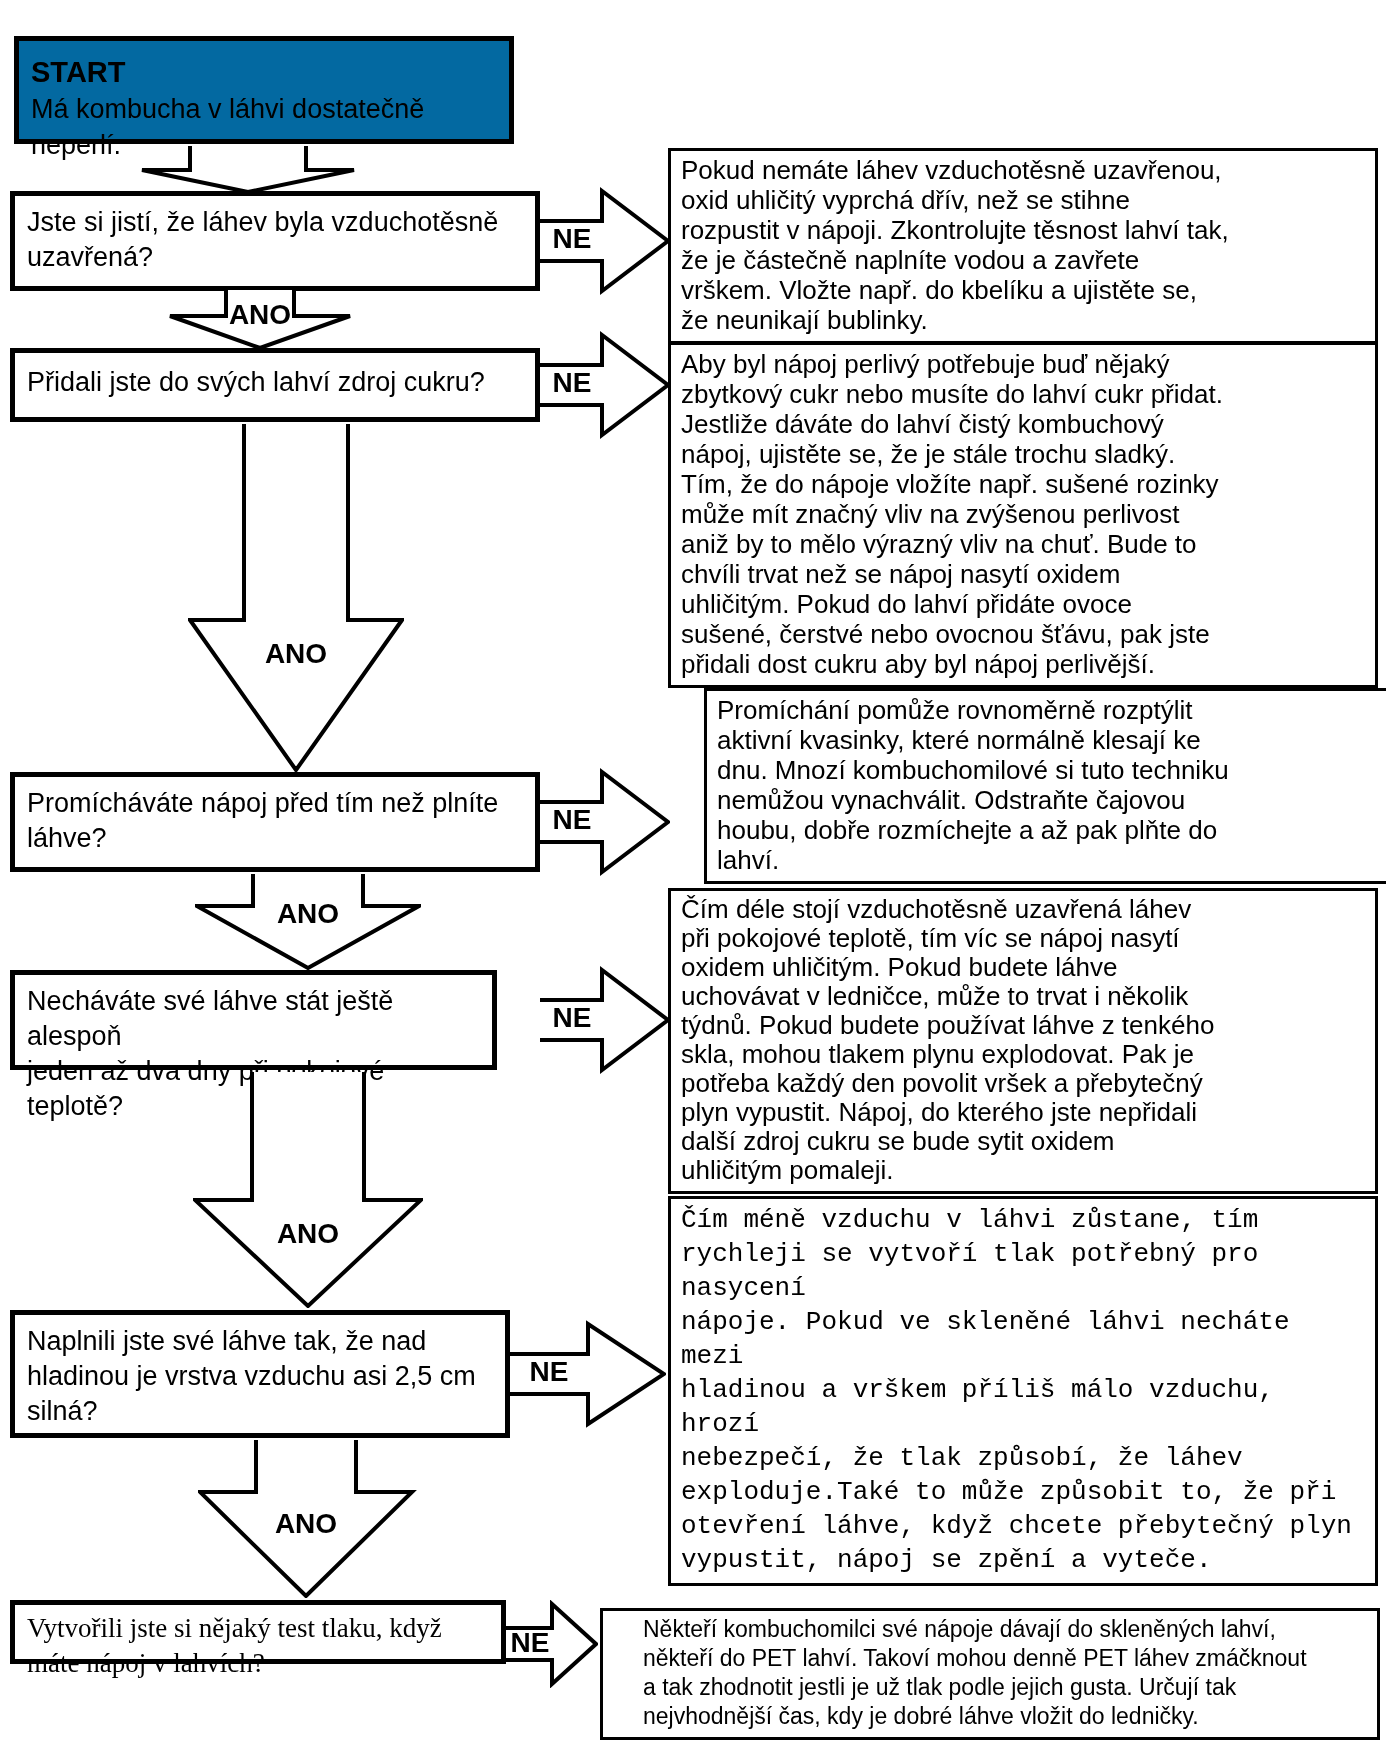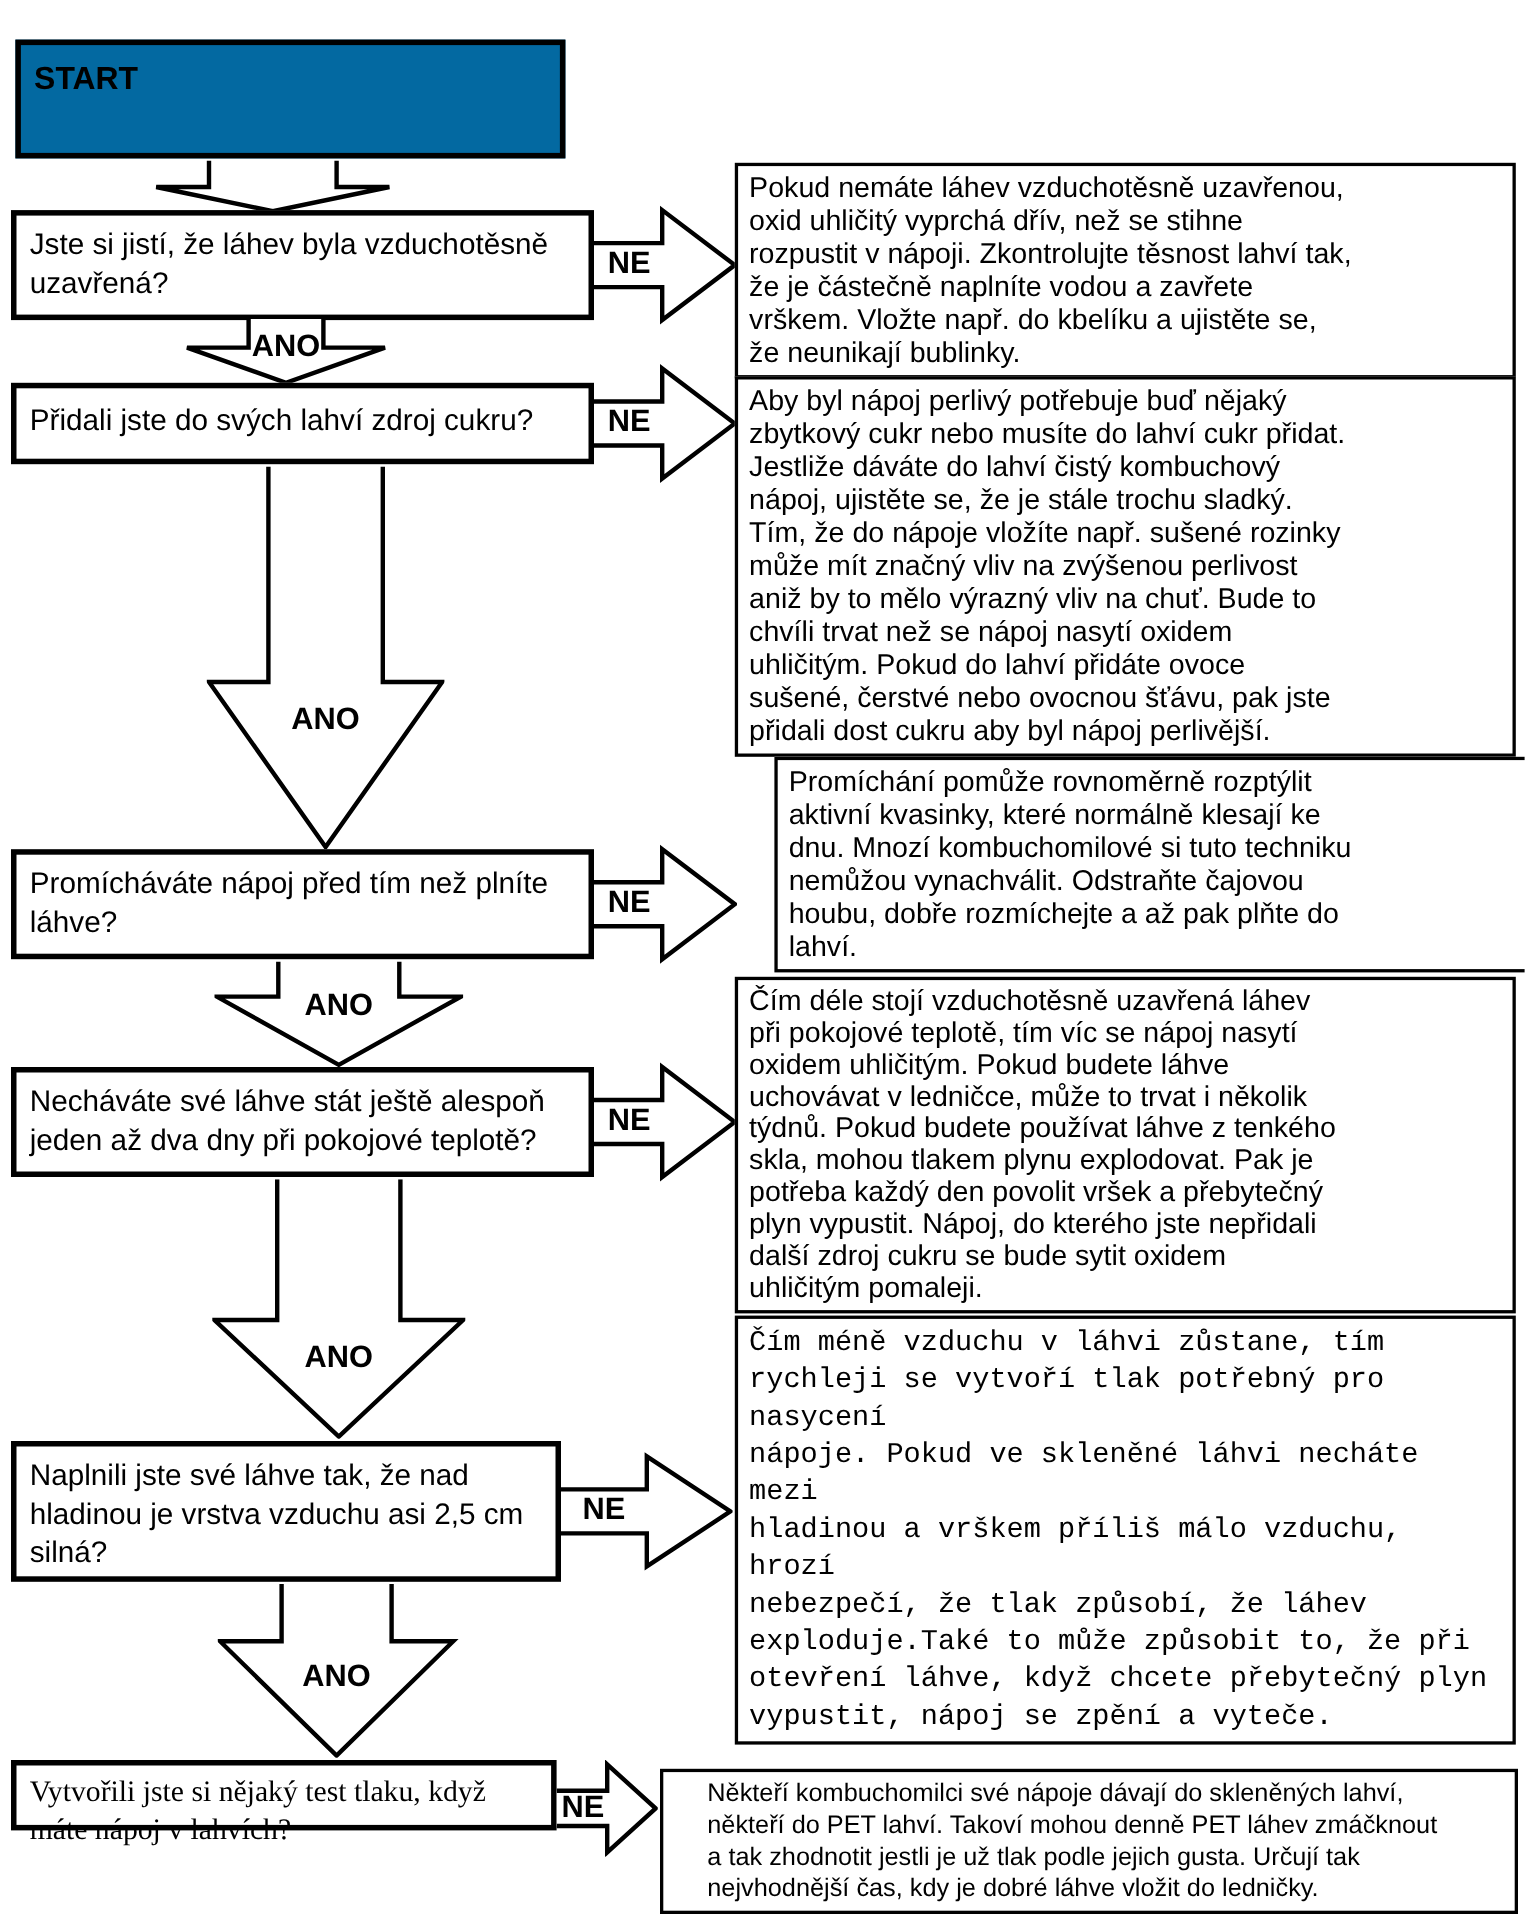--- a/index.html
+++ b/index.html
@@ -39,20 +39,21 @@
     text-align:center;
   }
   svg{display:block;}
   svg path{fill:#fff;stroke:#000;stroke-width:4;stroke-linejoin:miter;}
 </style>
 </head>
 <body>
 
 <div class="abs startbox" style="left:14px;top:36px;width:500px;height:108px;">
   <div class="start-title">START</div>
+  <div class="start-text">Má kombucha v láhvi dostatečně neperlí.</div>
 </div>
 
 <svg class="abs" style="left:140px;top:146px;" width="216" height="48" viewBox="0 0 216 48">
   <path d="M50,0 L50,24 L2,24 L108,46 L214,24 L166,24 L166,0"></path>
 </svg>
 
 <div class="abs qbox" style="left:10px;top:191px;width:530px;height:100px;">Jste si jistí, že láhev byla vzduchotěsně
 uzavřená?</div>
 
 <svg class="abs" style="left:540px;top:185px;" width="130" height="112" viewBox="0 0 130 112">
@@ -109,21 +110,21 @@
 dnu. Mnozí kombuchomilové si tuto techniku
 nemůžou vynachválit. Odstraňte čajovou
 houbu, dobře rozmíchejte a až pak plňte do
 lahví.</div>
 
 <svg class="abs" style="left:195px;top:874px;" width="226" height="96" viewBox="0 0 226 96">
   <path d="M58,0 L58,32 L2,32 L113,94 L224,32 L168,32 L168,0"></path>
 </svg>
 <div class="abs lbl" style="left:233px;top:898px;width:150px;">ANO</div>
 
-<div class="abs qbox" style="left:10px;top:970px;width:530px;height:100px;">Necháváte své láhve stát ještě alespoň
+<div class="abs qbox" style="left:10px;top:970px;width:487px;height:100px;">Necháváte své láhve stát ještě alespoň
 jeden až dva dny při pokojové teplotě?</div>
 
 <svg class="abs" style="left:540px;top:964px;" width="130" height="112" viewBox="0 0 130 112">
   <path d="M0,36 L62,36 L62,6 L128,56 L62,106 L62,76 L0,76"></path>
 </svg>
 <div class="abs lbl" style="left:542px;top:1002px;width:60px;">NE</div>
 
 <div class="abs ebox lh29" style="left:668px;top:888px;width:710px;">Čím déle stojí vzduchotěsně uzavřená láhev
 při pokojové teplotě, tím víc se nápoj nasytí
 oxidem uhličitým. Pokud budete láhve

